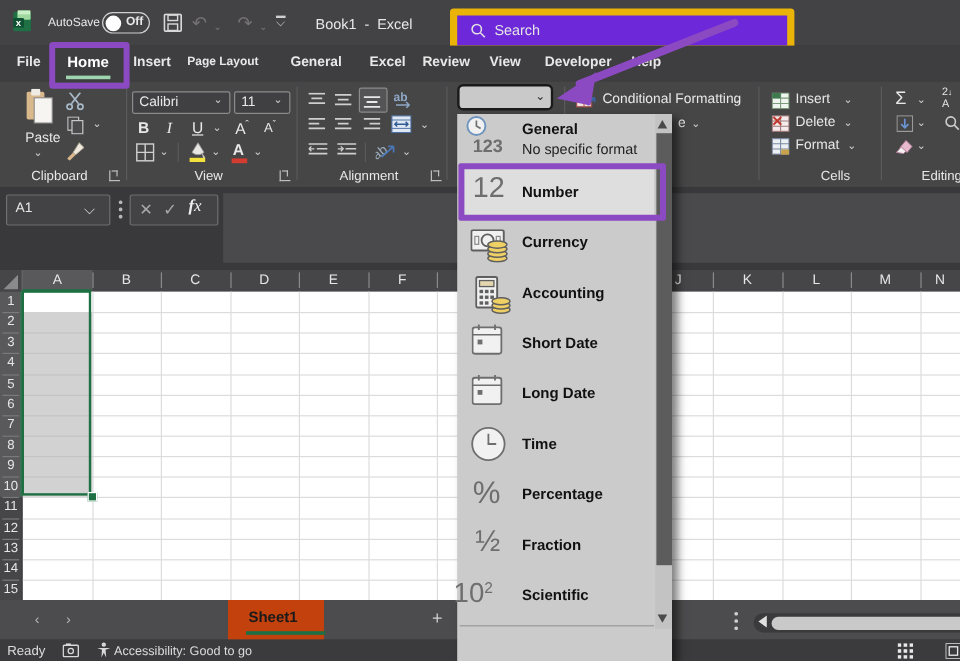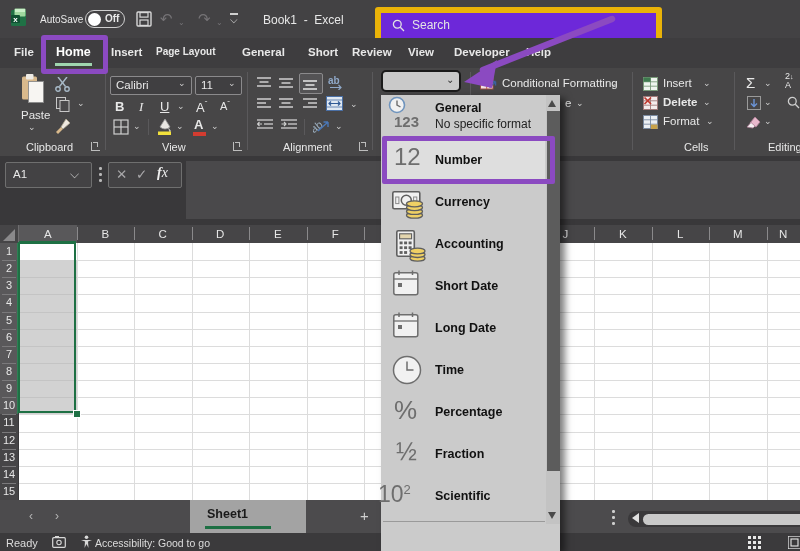--- a/index.html
+++ b/index.html
@@ -51,21 +51,21 @@
   <div class="abs" style="left:31px;top:4.5px;font-size:12px;color:#e4e4e4;">Search</div>
 </div>
 
 <div class="abs" style="left:0;top:38px;width:800px;height:30px;background:#3e3d3f;"></div>
 <div class="abs wt" style="left:14px;top:46px;font-size:11.5px;font-weight:bold;">File</div>
 <div class="abs" style="left:56px;top:45px;font-size:12.5px;font-weight:bold;color:#fff;">Home</div>
 <div class="abs" style="left:55px;top:63px;width:37px;height:2.5px;background:#9fd5ae;"></div>
 <div class="abs wt" style="left:111px;top:46px;font-size:11.5px;font-weight:bold;">Insert</div>
 <div class="abs wt" style="left:156px;top:46px;font-size:10px;font-weight:bold;">Page Layout</div>
 <div class="abs wt" style="left:242px;top:46px;font-size:11.5px;font-weight:bold;">General</div>
-<div class="abs wt" style="left:308px;top:46px;font-size:11.5px;font-weight:bold;">Short</div>
+<div class="abs wt" style="left:308px;top:46px;font-size:11.5px;font-weight:bold;">Excel</div>
 <div class="abs wt" style="left:352px;top:46px;font-size:11.5px;font-weight:bold;">Review</div>
 <div class="abs wt" style="left:408px;top:46px;font-size:11.5px;font-weight:bold;">View</div>
 <div class="abs wt" style="left:454px;top:46px;font-size:11.5px;font-weight:bold;">Developer</div>
 <div class="abs wt" style="left:526px;top:46px;font-size:11.5px;font-weight:bold;">Help</div>
 
 <div class="abs" style="left:0;top:68px;width:800px;height:88px;background:#474647;"></div>
 
 <div class="abs" style="left:105px;top:72px;width:1px;height:78px;background:#5a595b;"></div>
 <div class="abs" style="left:247px;top:72px;width:1px;height:78px;background:#5a595b;"></div>
 <div class="abs" style="left:372px;top:72px;width:1px;height:78px;background:#5a595b;"></div>
@@ -241,21 +241,21 @@
 <svg class="abs" style="left:643px;top:96px;" width="15" height="14" viewBox="0 0 15 14">
   <rect x="0.5" y="0.5" width="14" height="13" fill="#f4ecec" stroke="#a07a7a" stroke-width="1"></rect>
   <line x1="0.5" y1="4.8" x2="14.5" y2="4.8" stroke="#a07a7a" stroke-width="0.9"></line>
   <line x1="0.5" y1="9.2" x2="14.5" y2="9.2" stroke="#a07a7a" stroke-width="0.9"></line>
   <line x1="7.5" y1="0.5" x2="7.5" y2="13.5" stroke="#a07a7a" stroke-width="0.9"></line>
   <g stroke="#c03a30" stroke-width="1.7">
         <line x1="1.5" y1="1.5" x2="8" y2="8"></line>
         <line x1="8" y1="1.5" x2="1.5" y2="8"></line>
       </g>
 </svg>
-<div class="abs wt" style="left:663px;top:96px;font-size:11.5px;font-weight:bold;">Delete</div>
+<div class="abs wt" style="left:663px;top:96px;font-size:11.5px;">Delete</div>
 <div class="abs" style="left:703px;top:97px;font-size:9px;color:#cfcfcf;">⌄</div>
 <svg class="abs" style="left:643px;top:115px;" width="15" height="14" viewBox="0 0 15 14">
   <rect x="0.5" y="0.5" width="14" height="13" fill="#ecf0f4" stroke="#7a8aa0" stroke-width="1"></rect>
   <line x1="0.5" y1="4.8" x2="14.5" y2="4.8" stroke="#7a8aa0" stroke-width="0.9"></line>
   <line x1="0.5" y1="9.2" x2="14.5" y2="9.2" stroke="#7a8aa0" stroke-width="0.9"></line>
   <line x1="7.5" y1="0.5" x2="7.5" y2="13.5" stroke="#7a8aa0" stroke-width="0.9"></line>
   <rect x="8" y="9.6" width="6.5" height="4.4" fill="#c8a24a"></rect>
 </svg>
 <div class="abs wt" style="left:663px;top:115px;font-size:11.5px;">Format</div>
 <div class="abs" style="left:706px;top:116px;font-size:9px;color:#cfcfcf;">⌄</div>
@@ -397,21 +397,21 @@
 <div class="abs" style="left:19px;top:380.1px;width:57.5px;height:1px;background:#c4c4c4;"></div>
 <div class="abs" style="left:19px;top:397.2px;width:57.5px;height:1px;background:#c4c4c4;"></div>
 <div class="abs" style="left:18px;top:242px;width:58px;height:171.3px;box-sizing:border-box;border:2px solid #1e7044;"></div>
 <div class="abs" style="left:73px;top:410.3px;width:6px;height:6px;background:#1e7044;border:1px solid #fff;"></div>
 <div class="abs" style="left:16.5px;top:243px;width:1.5px;height:171px;background:#2e8054;"></div>
 <div class="abs" style="left:19px;top:241px;width:57px;height:2px;background:#1e7044;"></div>
 
 <div class="abs" style="left:0;top:500px;width:800px;height:33px;background:#4c4b4d;"></div>
 <div class="abs" style="left:29px;top:509px;font-size:12px;color:#b5b5b5;">‹</div>
 <div class="abs" style="left:55px;top:509px;font-size:12px;color:#b5b5b5;">›</div>
-<div class="abs" style="left:190px;top:500px;width:116px;height:33px;background:#a3a3a3;">
+<div class="abs" style="left:190px;top:500px;width:80px;height:33px;background:#c2410c;">
   <div class="abs" style="left:17px;top:7px;font-size:12.5px;color:#1a1a1a;font-weight:bold;">Sheet1</div>
   <div class="abs" style="left:15px;top:26px;width:66px;height:2.5px;background:#1e7044;"></div>
 </div>
 <div class="abs" style="left:360px;top:507px;font-size:15px;color:#cfcfcf;">+</div>
 <div class="abs" style="left:612px;top:510px;width:2.5px;height:2.5px;background:#cfcfcf;border-radius:50%;"></div>
     <div class="abs" style="left:612px;top:516px;width:2.5px;height:2.5px;background:#cfcfcf;border-radius:50%;"></div>
     <div class="abs" style="left:612px;top:522px;width:2.5px;height:2.5px;background:#cfcfcf;border-radius:50%;"></div>
 <div class="abs" style="left:628px;top:511px;width:172px;height:16px;background:#3a393b;border-radius:8px 0 0 8px;">
   <div class="abs" style="left:4px;top:2px;width:0;height:0;border-top:5.5px solid transparent;border-bottom:5.5px solid transparent;border-right:7px solid #e0e0e0;"></div>
   <div class="abs" style="left:15px;top:2.5px;width:157px;height:11px;background:#c9c9c9;border-radius:6px 0 0 6px;"></div>

